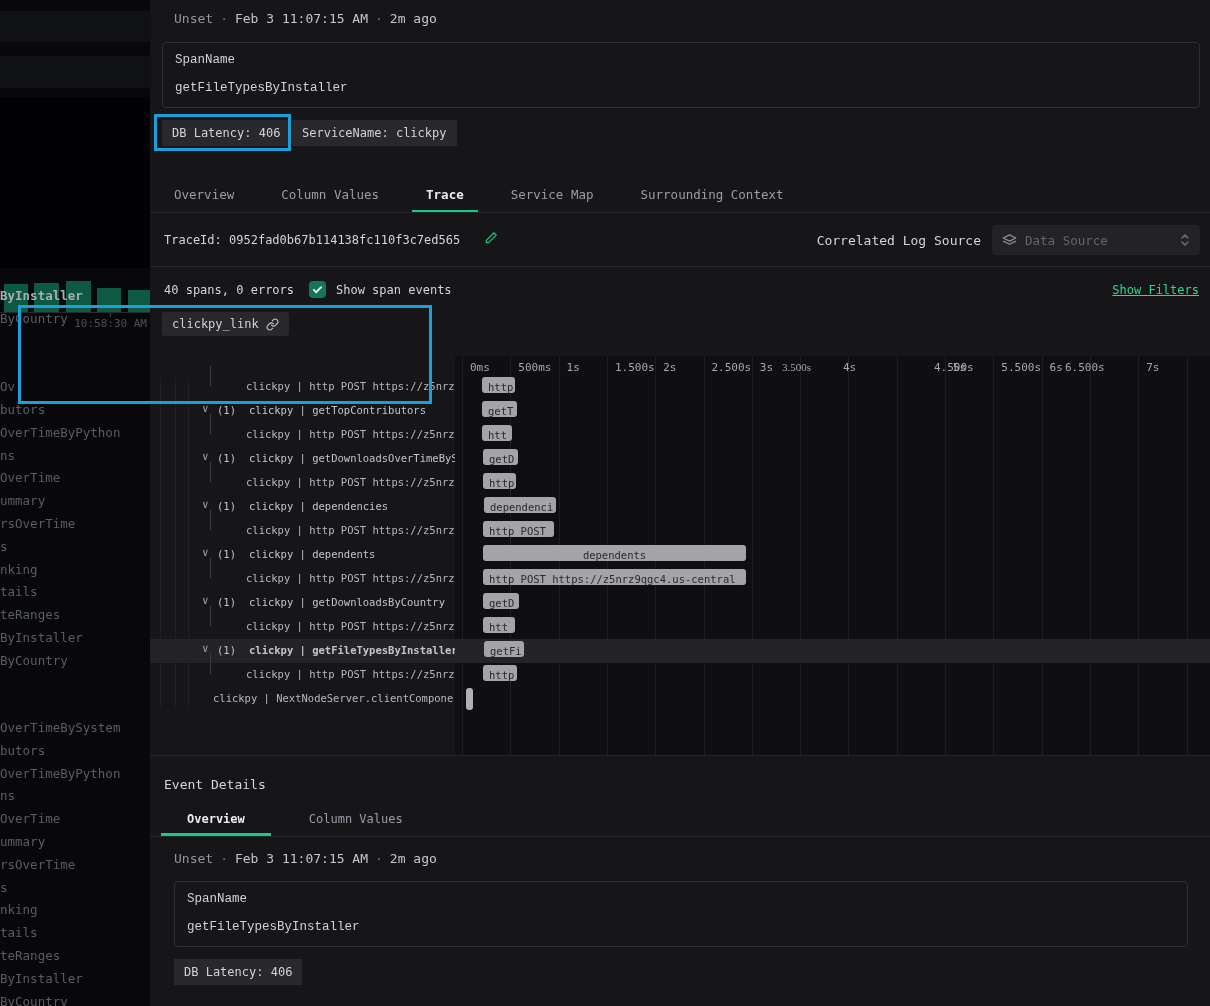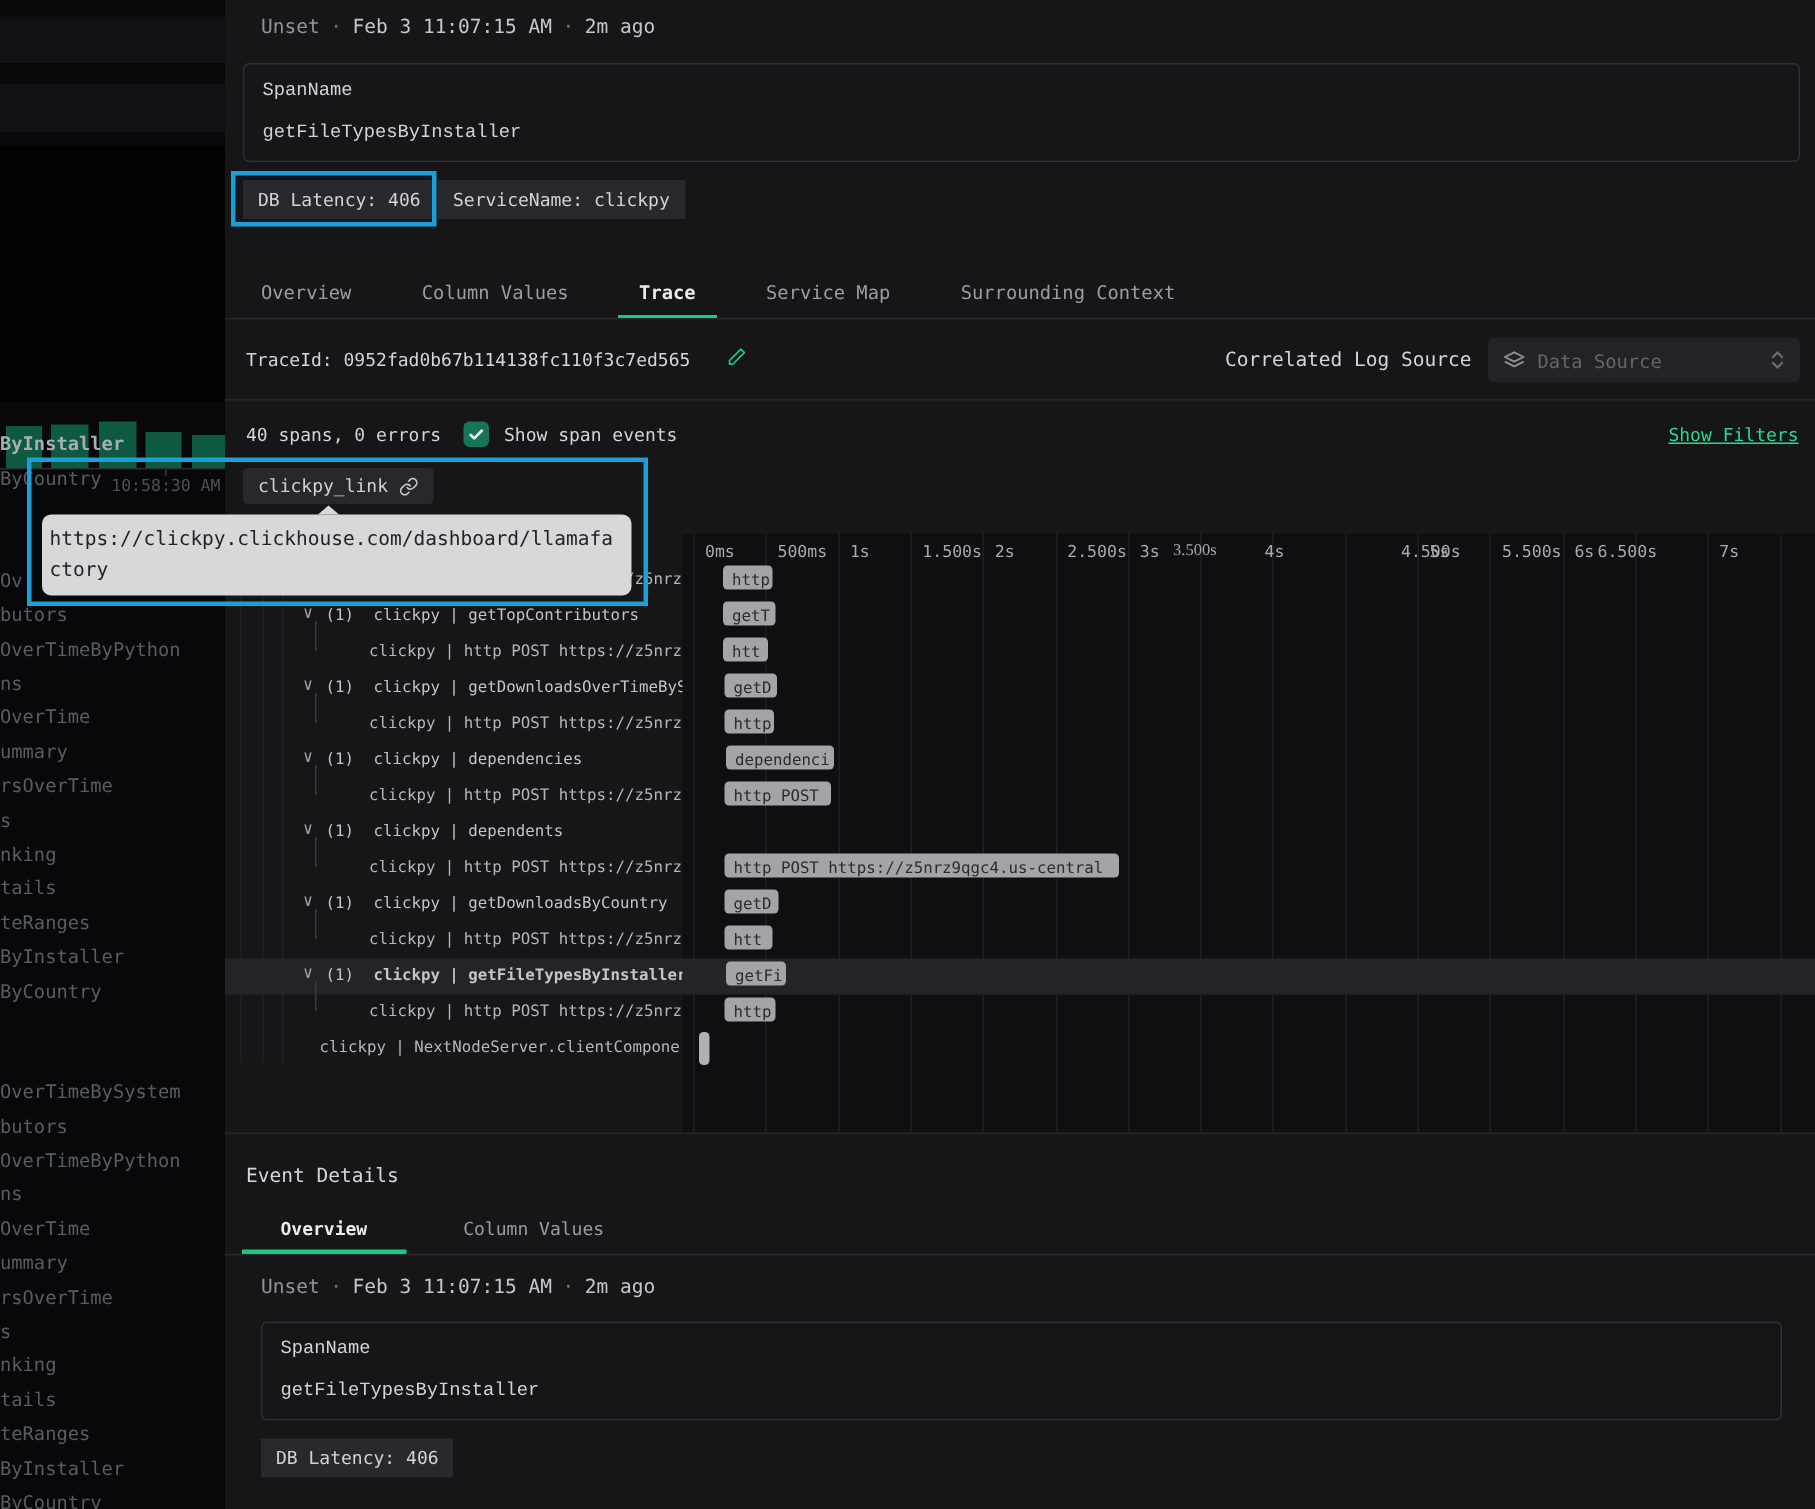--- a/index.html
+++ b/index.html
@@ -264,20 +264,21 @@
         </div>
         <div class="trow child" style="top: 519px;">
           <div class="conn"></div>
           <div class="nm">clickpy | http POST https://z5nrz</div>
           <div class="bar" style="left: 333px; width: 71px;">http POST</div>
         </div>
         <div class="trow parent" style="top: 543px;">
           <div class="chev">∨</div>
           <div class="cnt">(1)</div>
           <div class="nm">clickpy | dependents</div>
+          <div class="bar center" style="left: 333px; width: 263px;">dependents</div>
         </div>
         <div class="trow child" style="top: 567px;">
           <div class="conn"></div>
           <div class="nm">clickpy | http POST https://z5nrz</div>
           <div class="bar" style="left: 333px; width: 263px;">http POST https://z5nrz9qgc4.us-central</div>
         </div>
         <div class="trow parent" style="top: 591px;">
           <div class="chev">∨</div>
           <div class="cnt">(1)</div>
           <div class="nm">clickpy | getDownloadsByCountry</div>
@@ -324,19 +325,15 @@
 
   <div class="chip">
     <span>clickpy_link</span>
     <span>
       <svg width="13" height="13" viewBox="0 0 24 24" fill="none" stroke="#c6c9cd" stroke-width="2" stroke-linecap="round" stroke-linejoin="round">
           <path d="M10 13a5 5 0 0 0 7.54.54l3-3a5 5 0 0 0-7.07-7.07l-1.72 1.71"></path>
           <path d="M14 11a5 5 0 0 0-7.54-.54l-3 3a5 5 0 0 0 7.07 7.07l1.71-1.71"></path>
         </svg>
     </span>
   </div>
-  <div class="tooltip">
-    <div>https://clickpy.clickhouse.com/dashboard/llamafa</div>
-    <div>ctory</div>
-  </div>
   <div class="bluewrap" style="left:18px;top:305px;width:408px;height:93px;"></div>
 
 </div>
 
 </body></html>

